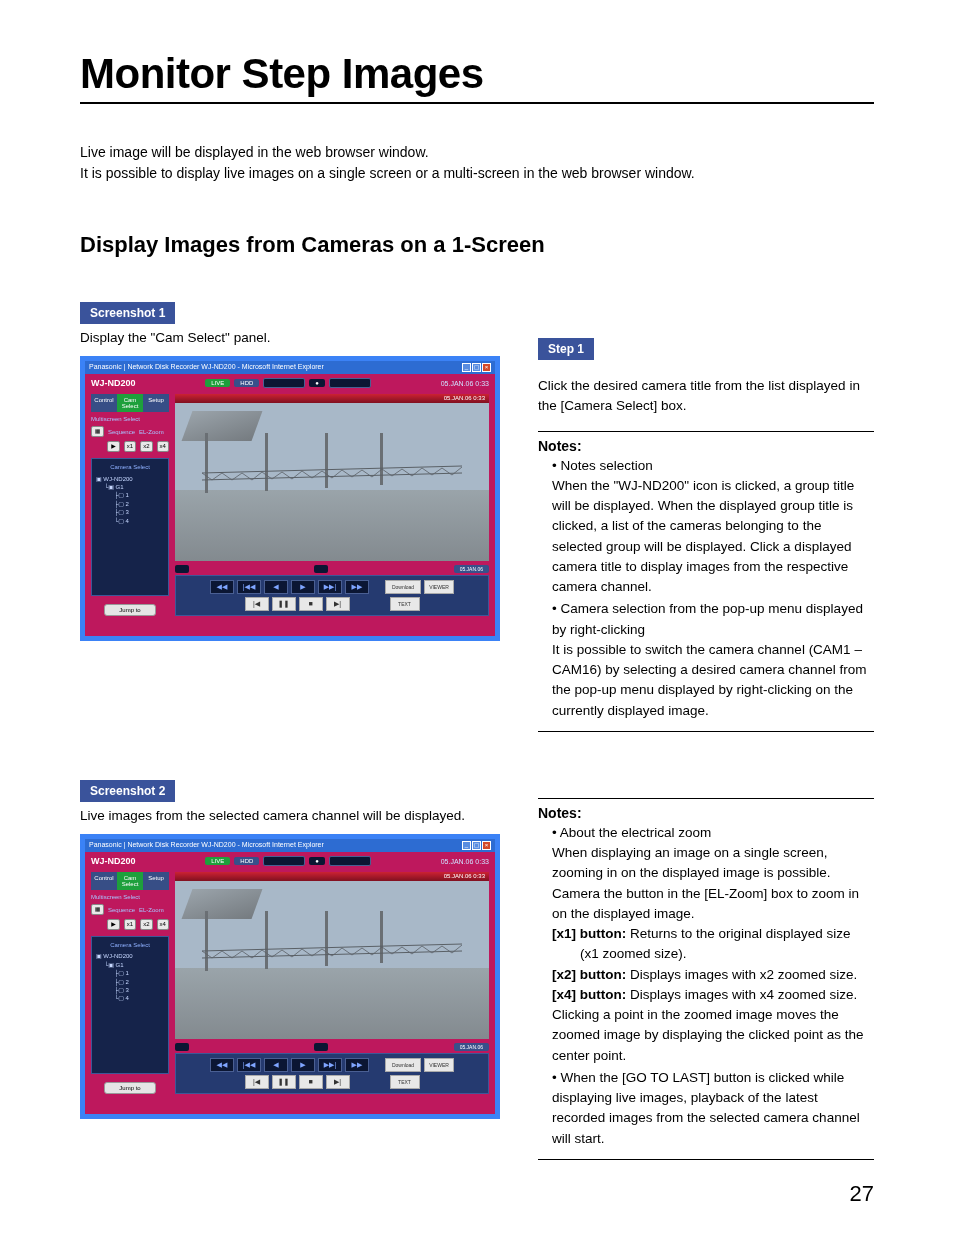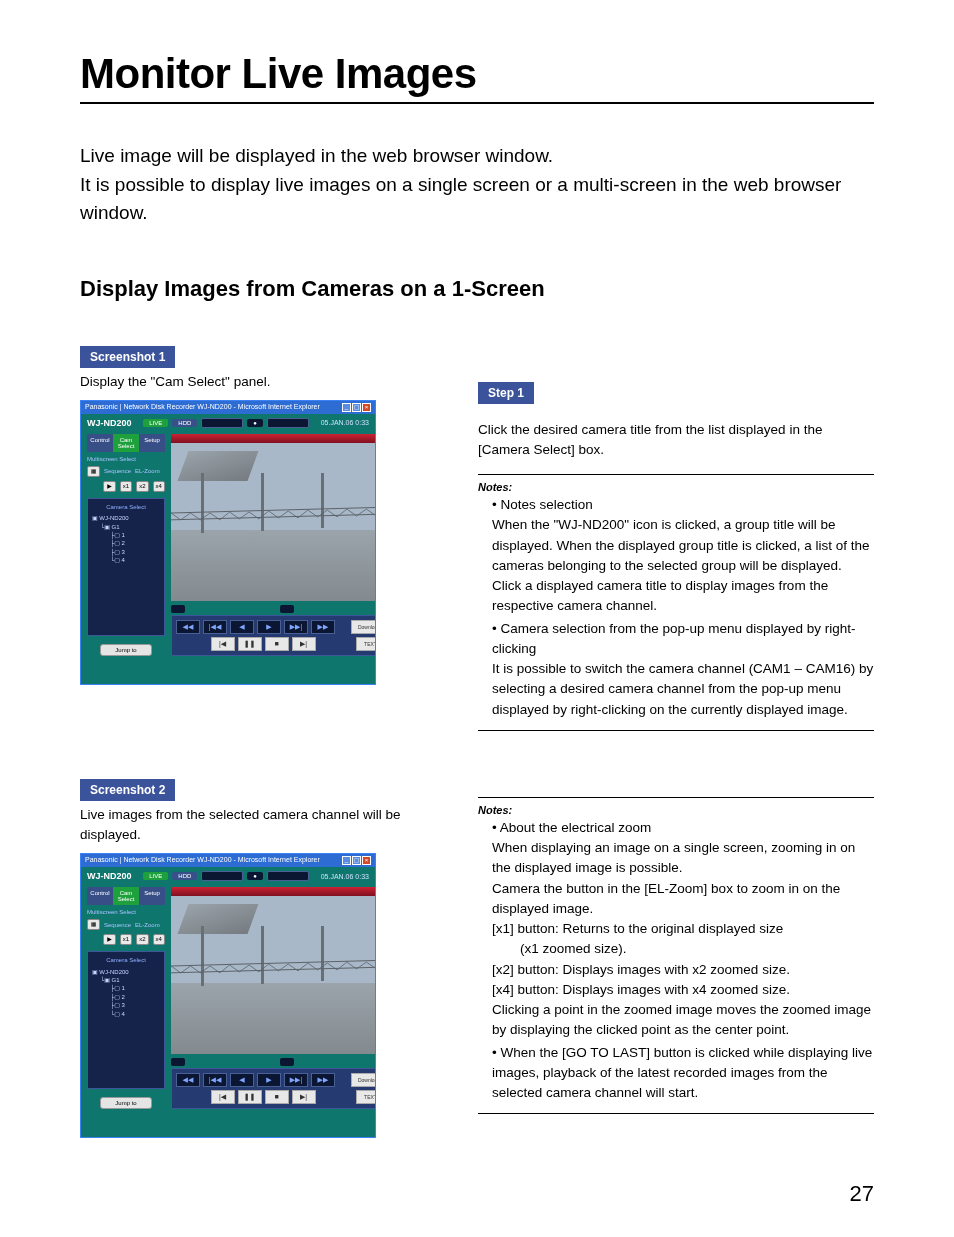--- a/index.html
+++ b/index.html
@@ -12,45 +12,45 @@
     padding: 50px 80px 40px 80px;
     color: #000;
   }
   .page-title-wrap { border-bottom: 2px solid #000; padding-bottom: 4px; margin-bottom: 38px; }
   .page-title {
     font-family: "Arial Narrow", Arial, sans-serif;
     font-weight: bold;
     font-size: 42px;
     letter-spacing: -0.5px;
   }
-  .intro p { font-size: 19px; line-height: 1.5; }
+  .intro p { font-size: 14px; line-height: 1.5; }
   .section-title {
     font-size: 22px;
     font-weight: bold;
     margin-top: 48px;
     margin-bottom: 44px;
   }
   .columns { display: flex; gap: 38px; }
   .col-left { flex: 0 0 360px; }
   .col-right { flex: 1; }
   .badge {
     display: inline-block;
     background: #3a539b;
     color: #fff;
     font-weight: bold;
     font-size: 12px;
     padding: 4px 10px;
     margin-bottom: 4px;
   }
   .caption { font-size: 13.5px; line-height: 1.5; margin-bottom: 8px; }
   .screenshot {
-    width: 296px;
+    width: 420px;
     height: 285px;
-    background: #0f766e;
-    border: 1px solid #3b82f6;
+    background: #be185d;
+    border: 5px solid #3b82f6;
     position: relative;
     overflow: hidden;
   }
   .ss-title { background:#2d6cd2; color:#fff; font-size:7px; padding:2px 4px; display:flex; justify-content:space-between;}
   .ss-title .winbtn { display:flex; gap:1px;}
   .ss-title .winbtn span{width:9px;height:9px;background:#5a8de0;border:1px solid #fff;font-size:6px;text-align:center;line-height:7px;}
   .ss-title .winbtn span:last-child{background:#d34a2b;}
   .ss-header { display:flex; align-items:center; padding:4px 6px; gap:8px;}
   .ss-logo { color:#fff; font-size:9px; font-weight:bold;}
   .ss-status { display:flex; gap:4px; margin-left:auto; align-items:center;}
@@ -80,35 +80,35 @@
   .ss-controls { background:#253a70; margin-top:2px; padding:4px; display:flex; flex-direction:column; gap:3px; border:1px solid #3e5798;}
   .ss-ctlrow{display:flex;gap:3px;justify-content:center;}
   .ss-cbtn{background:#0b1633;border:1px solid #4a5f93;width:24px;height:14px;color:#7fa5ff;font-size:7px;text-align:center;line-height:12px;}
   .ss-cbtn.w{background:#e8e8e8;color:#333;border-color:#aaa;}
   .ss-bottom{display:flex;justify-content:center;margin-top:8px;}
   .ss-jump{background:#e5e5e5;border:1px solid #999;border-radius:3px;font-size:6px;padding:2px 14px;}
 
   .mt-step { margin-top: 36px; }
   .step-text { font-size: 13.5px; line-height: 1.5; margin-top:12px; }
   .notes-block { border-top:1px solid #000; border-bottom:1px solid #000; padding:6px 0 8px 0; margin-top:14px; }
-  .notes-title { font-weight:bold; font-size:11px; margin-bottom:2px; padding-left:0;font-style:italic;}
+  .notes-title { font-weight:bold; font-size:14px; margin-bottom:2px; padding-left:0;}
   .notes-block ul { list-style:none; padding-left:14px; font-size:13.5px; line-height:1.5;}
   .notes-block li { margin-bottom:2px;}
   .notes-block li::before{content:"• ";}
   .notes-block li .sub{display:block;}
-  .notes-block .bold{font-weight:normal;}
+  .notes-block .bold{font-weight:bold;}
   .indent { padding-left:28px; display:block;}
   .page-number { position:absolute; bottom:30px; right:80px; font-size:22px; }
   .section2 { display:flex; gap:38px; margin-top:48px;}
 </style>
 </head>
 <body>
 
 <div class="page-title-wrap">
-  <h1 class="page-title">Monitor Live Images</h1>
+  <h1 class="page-title">Monitor Step Images</h1>
 </div>
 
 <div class="intro">
   <p>Live image will be displayed in the web browser window.</p>
   <p>It is possible to display live images on a single screen or a multi-screen in the web browser window.</p>
 </div>
 
 <h2 class="section-title">Display Images from Cameras on a 1-Screen</h2>
 
 <div class="columns">

